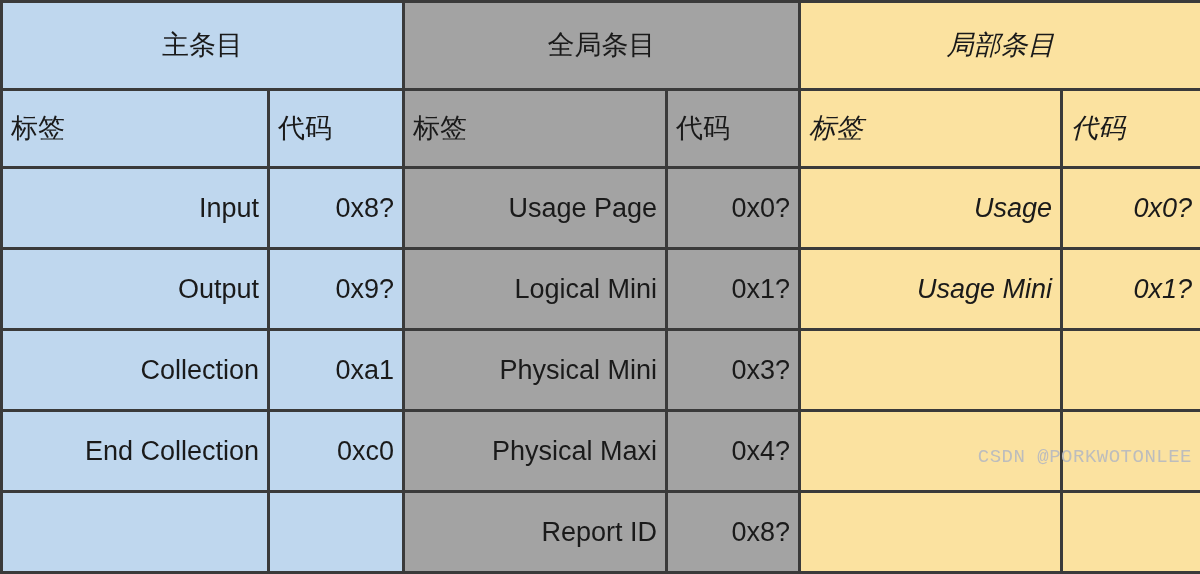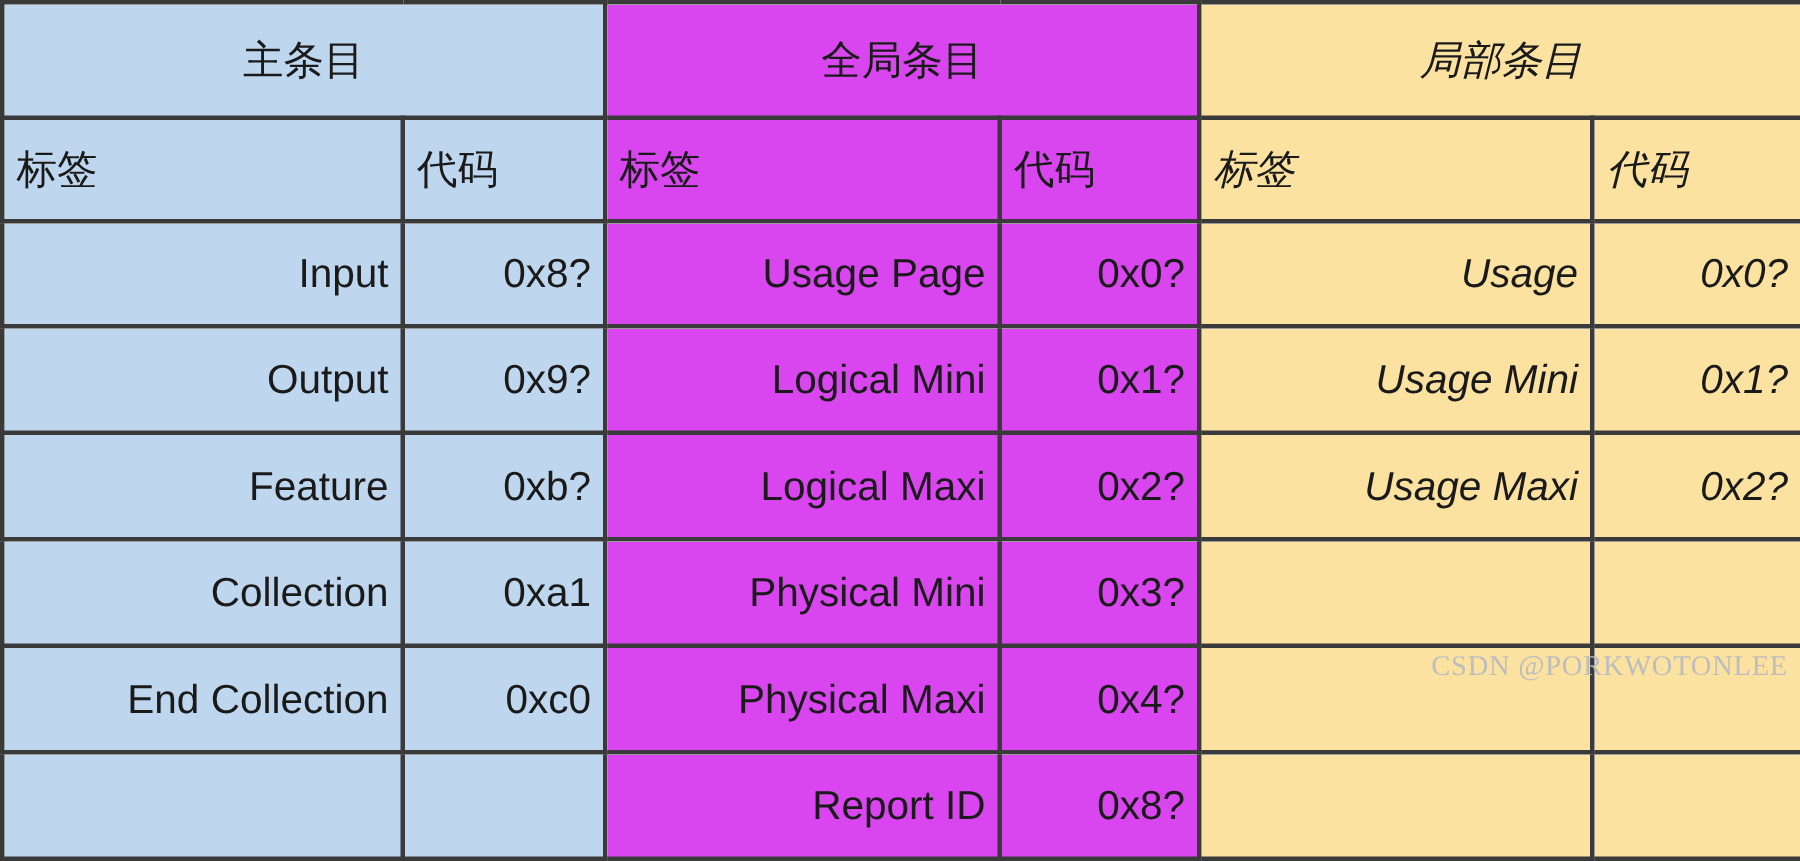--- a/index.html
+++ b/index.html
@@ -53,40 +53,40 @@
     font-size: 27px;
     height: 55px;
   }
   td.cell {
     text-align: right;
     height: 57px;
   }
 
   
   .g-main    { background: #bfd7ee; }
-  .g-global  { background: #d946ef; }
+  .g-global  { background: #a3a3a3; }
   .g-local   { background: #fbe2a0; font-style: italic; }
 
   
   col.c-main-label   { width: 267px; }
   col.c-main-code    { width: 135px; }
   col.c-global-label { width: 263px; }
   col.c-global-code  { width: 133px; }
   col.c-local-label  { width: 262px; }
   col.c-local-code   { width: 140px; }
 
   .watermark {
     position: absolute;
     right: 8px;
-    bottom: 16px;
+    bottom: 4px;
     font-size: 19px;
     color: #bdbdbd;
     letter-spacing: 0.5px;
     pointer-events: none;
-    font-family: Liberation Serif, serif;
+    font-family: Liberation Mono, monospace;
   }
 </style>
 </head>
 <body>
 
 <div id="hid-table-wrap">
 
   <table class="hid-table">
     <colgroup>
       <col class="c-main-label">
@@ -122,28 +122,20 @@
       </tr>
       <tr>
         <td class="cell g-main">Output</td>
         <td class="cell g-main">0x9?</td>
         <td class="cell g-global">Logical Mini</td>
         <td class="cell g-global">0x1?</td>
         <td class="cell g-local">Usage Mini</td>
         <td class="cell g-local">0x1?</td>
       </tr>
       <tr>
-        <td class="cell g-main">Feature</td>
-        <td class="cell g-main">0xb?</td>
-        <td class="cell g-global">Logical Maxi</td>
-        <td class="cell g-global">0x2?</td>
-        <td class="cell g-local">Usage Maxi</td>
-        <td class="cell g-local">0x2?</td>
-      </tr>
-      <tr>
         <td class="cell g-main">Collection</td>
         <td class="cell g-main">0xa1</td>
         <td class="cell g-global">Physical Mini</td>
         <td class="cell g-global">0x3?</td>
         <td class="cell g-local"></td>
         <td class="cell g-local"></td>
       </tr>
       <tr>
         <td class="cell g-main">End Collection</td>
         <td class="cell g-main">0xc0</td>

